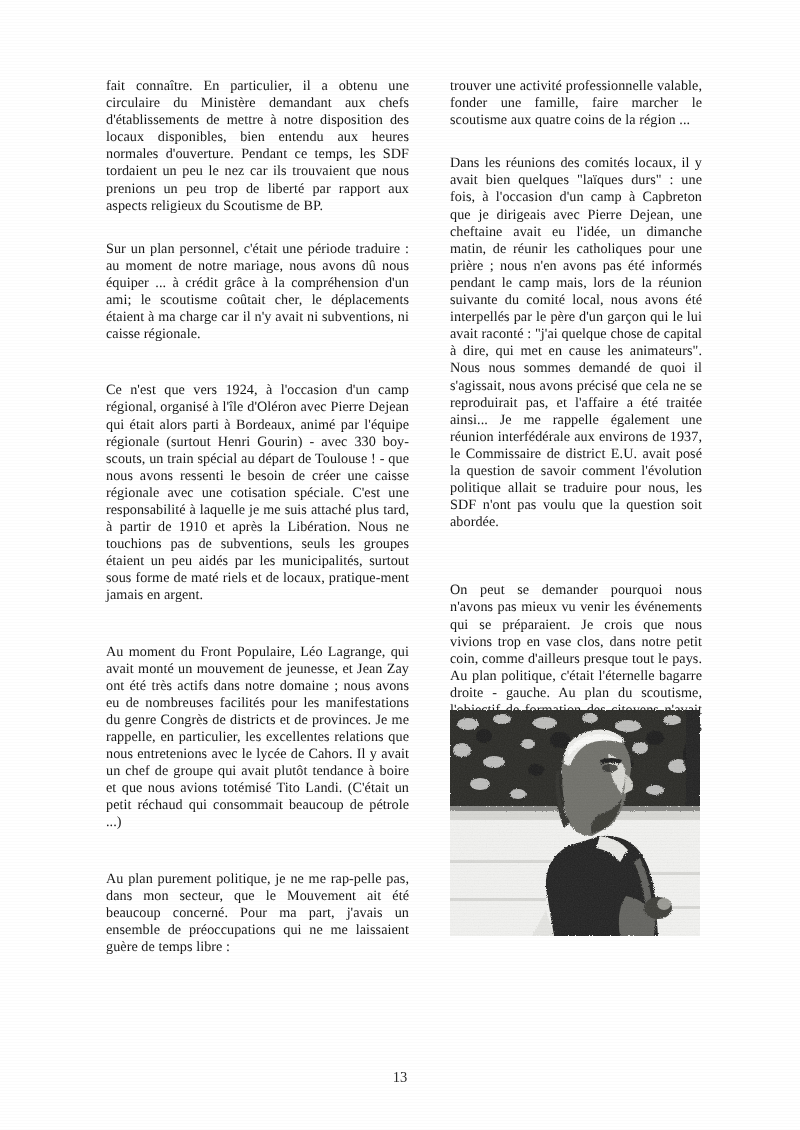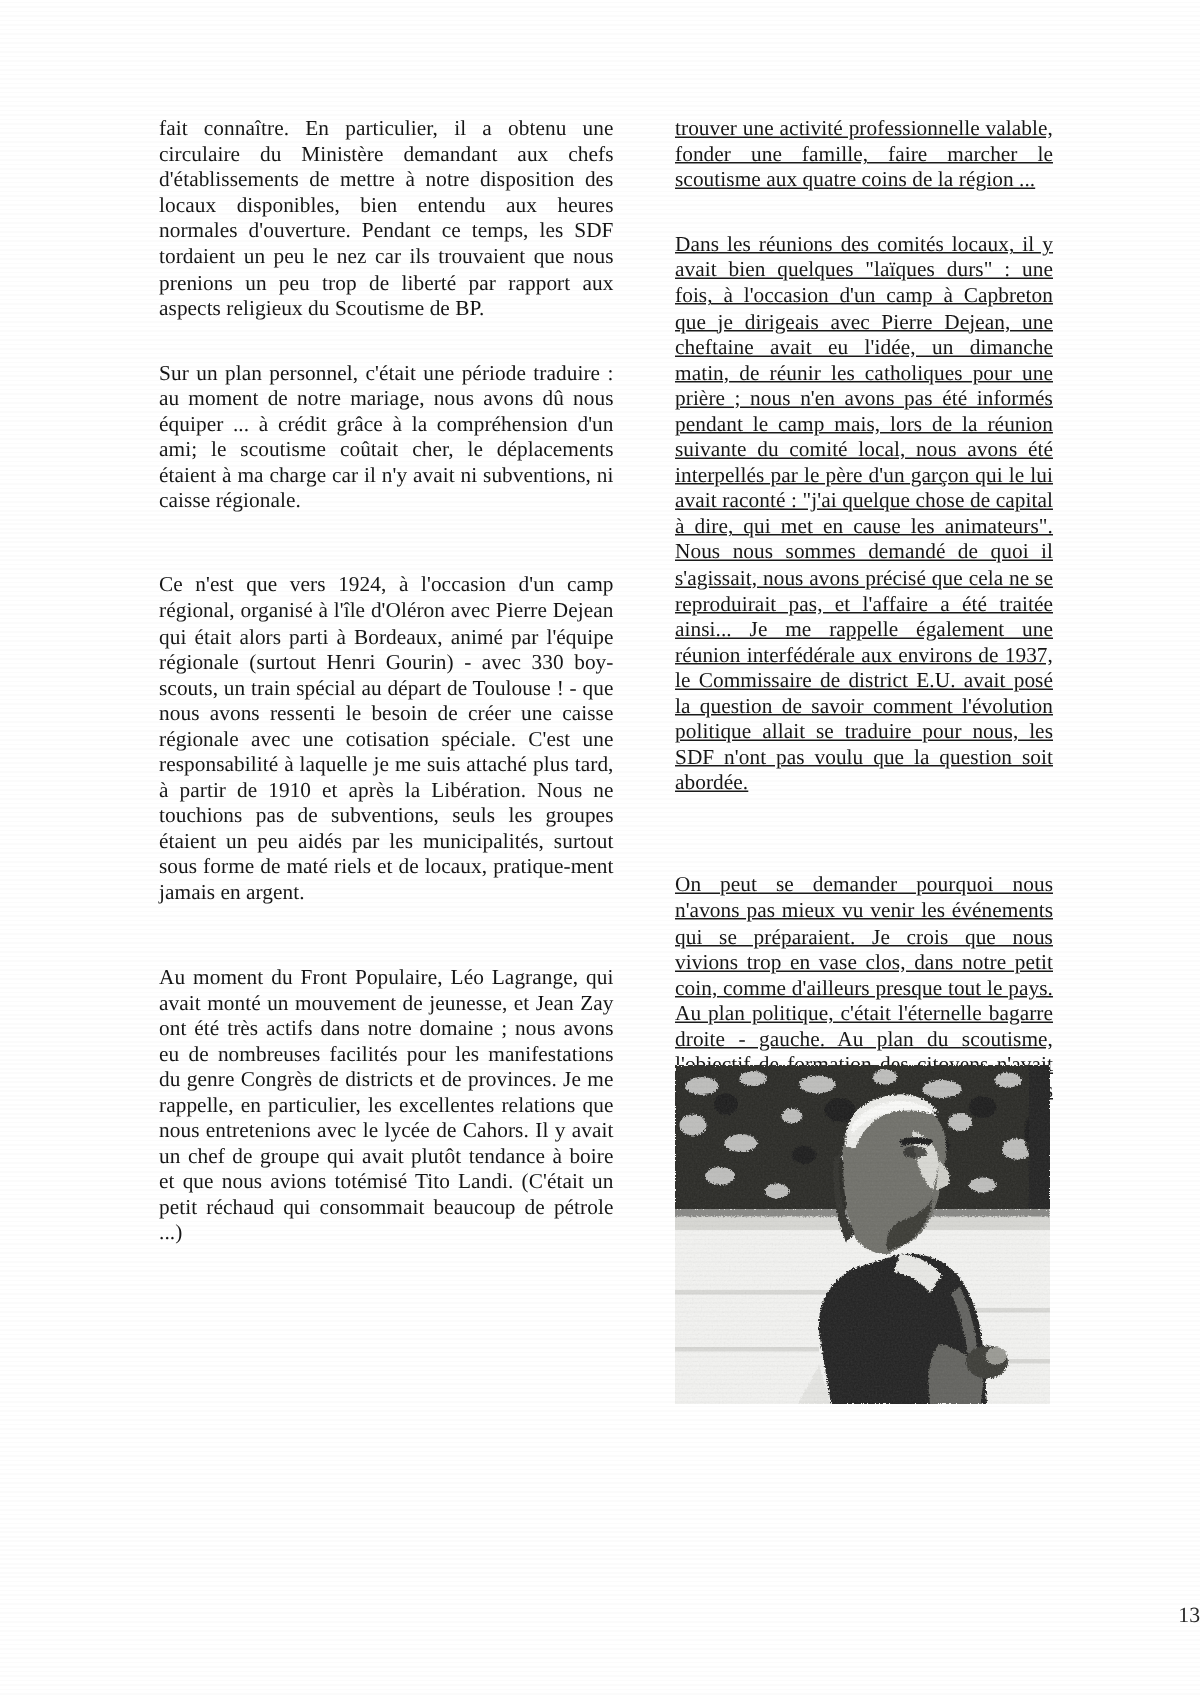--- a/index.html
+++ b/index.html
@@ -22,21 +22,21 @@
     left: 0;
     top: 0;
     width: 660px;
     height: 1130px;
   }
   .col {
     position: absolute;
     top: 78px;
   }
   .col-left  { left: 106px; width: 303px; }
-  .col-right { left: 450px; width: 252px; text-decoration: underline; }
+  .col-right { left: 450px; width: 252px; }
 
   .para {
     margin: 0 0 17px 0;
     text-align: justify;
     font-size: 14.2px;
     line-height: 17.1px;
     letter-spacing: 0.05px;
     color: #161616;
     -webkit-font-smoothing: none;
     text-rendering: geometricPrecision;
@@ -58,21 +58,21 @@
     overflow: hidden;
     background: #f2f2f0;
   }
   .photo svg { display: block; width: 100%; height: 100%; }
 
   .page-number {
     position: absolute;
     left: 0;
     top: 1069px;
     width: 800px;
-    text-align: right;
+    text-align: center;
     font-size: 14.5px;
     color: #2a2a2a;
     font-family: "Liberation Serif", "DejaVu Serif", serif;
   }
 
   
   .grain {
     position: absolute;
     inset: 0;
     pointer-events: none;
@@ -90,20 +90,21 @@
 
     <div class="col col-left">
       <p class="para">fait connaître. En particulier, il a obtenu une circulaire du Ministère demandant aux chefs d'établissements de mettre à notre disposition des locaux disponibles, bien entendu aux heures normales d'ouverture. Pendant ce temps, les SDF tordaient un peu le nez car ils trouvaient que nous prenions un peu trop de liberté par rapport aux aspects religieux du Scoutisme de BP.</p>
       <div class="gap-sm"></div>
       <p class="para">Sur un plan personnel, c'était une période traduire : au moment de notre mariage, nous avons dû nous équiper ... à crédit grâce à la compréhension d'un ami; le scoutisme coûtait cher, le déplacements étaient à ma charge car il n'y avait ni subventions, ni caisse régionale.</p>
       <div class="gap-md"></div>
       <p class="para">Ce n'est que vers 1924, à l'occasion d'un camp régional, organisé à l'île d'Oléron avec Pierre Dejean qui était alors parti à Bordeaux, animé par l'équipe régionale (surtout Henri Gourin) - avec 330 boy-scouts, un train spécial au départ de Toulouse ! - que nous avons ressenti le besoin de créer une caisse régionale avec une cotisation spéciale. C'est une responsabilité à laquelle je me suis attaché plus tard, à partir de 1910 et après la Libération. Nous ne touchions pas de subventions, seuls les groupes étaient un peu aidés par les municipalités, surtout sous forme de maté riels et de locaux, pratique-ment jamais en argent.</p>
       <div class="gap-md"></div>
       <p class="para">Au moment du Front Populaire, Léo Lagrange, qui avait monté un mouvement de jeunesse, et Jean Zay ont été très actifs dans notre domaine ; nous avons eu de nombreuses facilités pour les manifestations du genre Congrès de districts et de provinces. Je me rappelle, en particulier, les excellentes relations que nous entretenions avec le lycée de Cahors. Il y avait un chef de groupe qui avait plutôt tendance à boire et que nous avions totémisé Tito Landi. (C'était un petit réchaud qui consommait beaucoup de pétrole ...)</p>
       <div class="gap-md"></div>
+      <p class="para">Au plan purement politique, je ne me rap-pelle pas, dans mon secteur, que le Mouvement ait été beaucoup concerné. Pour ma part, j'avais un ensemble de préoccupations qui ne me laissaient guère de temps libre :</p>
     </div>
 
     <div class="col col-right">
       <p class="para">trouver une activité professionnelle valable, fonder une famille, faire marcher le scoutisme aux quatre coins de la région ...</p>
       <div class="gap-sm"></div>
       <p class="para">Dans les réunions des comités locaux, il y avait bien quelques "laïques durs" : une fois, à l'occasion d'un camp à Capbreton que je dirigeais avec Pierre Dejean, une cheftaine avait eu l'idée, un dimanche matin, de réunir les catholiques pour une prière ; nous n'en avons pas été informés pendant le camp mais, lors de la réunion suivante du comité local, nous avons été interpellés par le père d'un garçon qui le lui avait raconté : "j'ai quelque chose de capital à dire, qui met en cause les animateurs". Nous nous sommes demandé de quoi il s'agissait, nous avons précisé que cela ne se reproduirait pas, et l'affaire a été traitée ainsi... Je me rappelle également une réunion interfédérale aux environs de 1937, le Commissaire de district E.U. avait posé la question de savoir comment l'évolution politique allait se traduire pour nous, les SDF n'ont pas voulu que la question soit abordée.</p>
       <div class="spacer-photo-lead"></div>
       <p class="para">On peut se demander pourquoi nous n'avons pas mieux vu venir les événements qui se préparaient. Je crois que nous vivions trop en vase clos, dans notre petit coin, comme d'ailleurs presque tout le pays. Au plan politique, c'était l'éternelle bagarre droite - gauche. Au plan du scoutisme, l'objectif de formation des citoyens n'avait pas beaucoup de réalité; nous restions très enfermés dans le scoutisme anglais.</p>
     </div>
 

